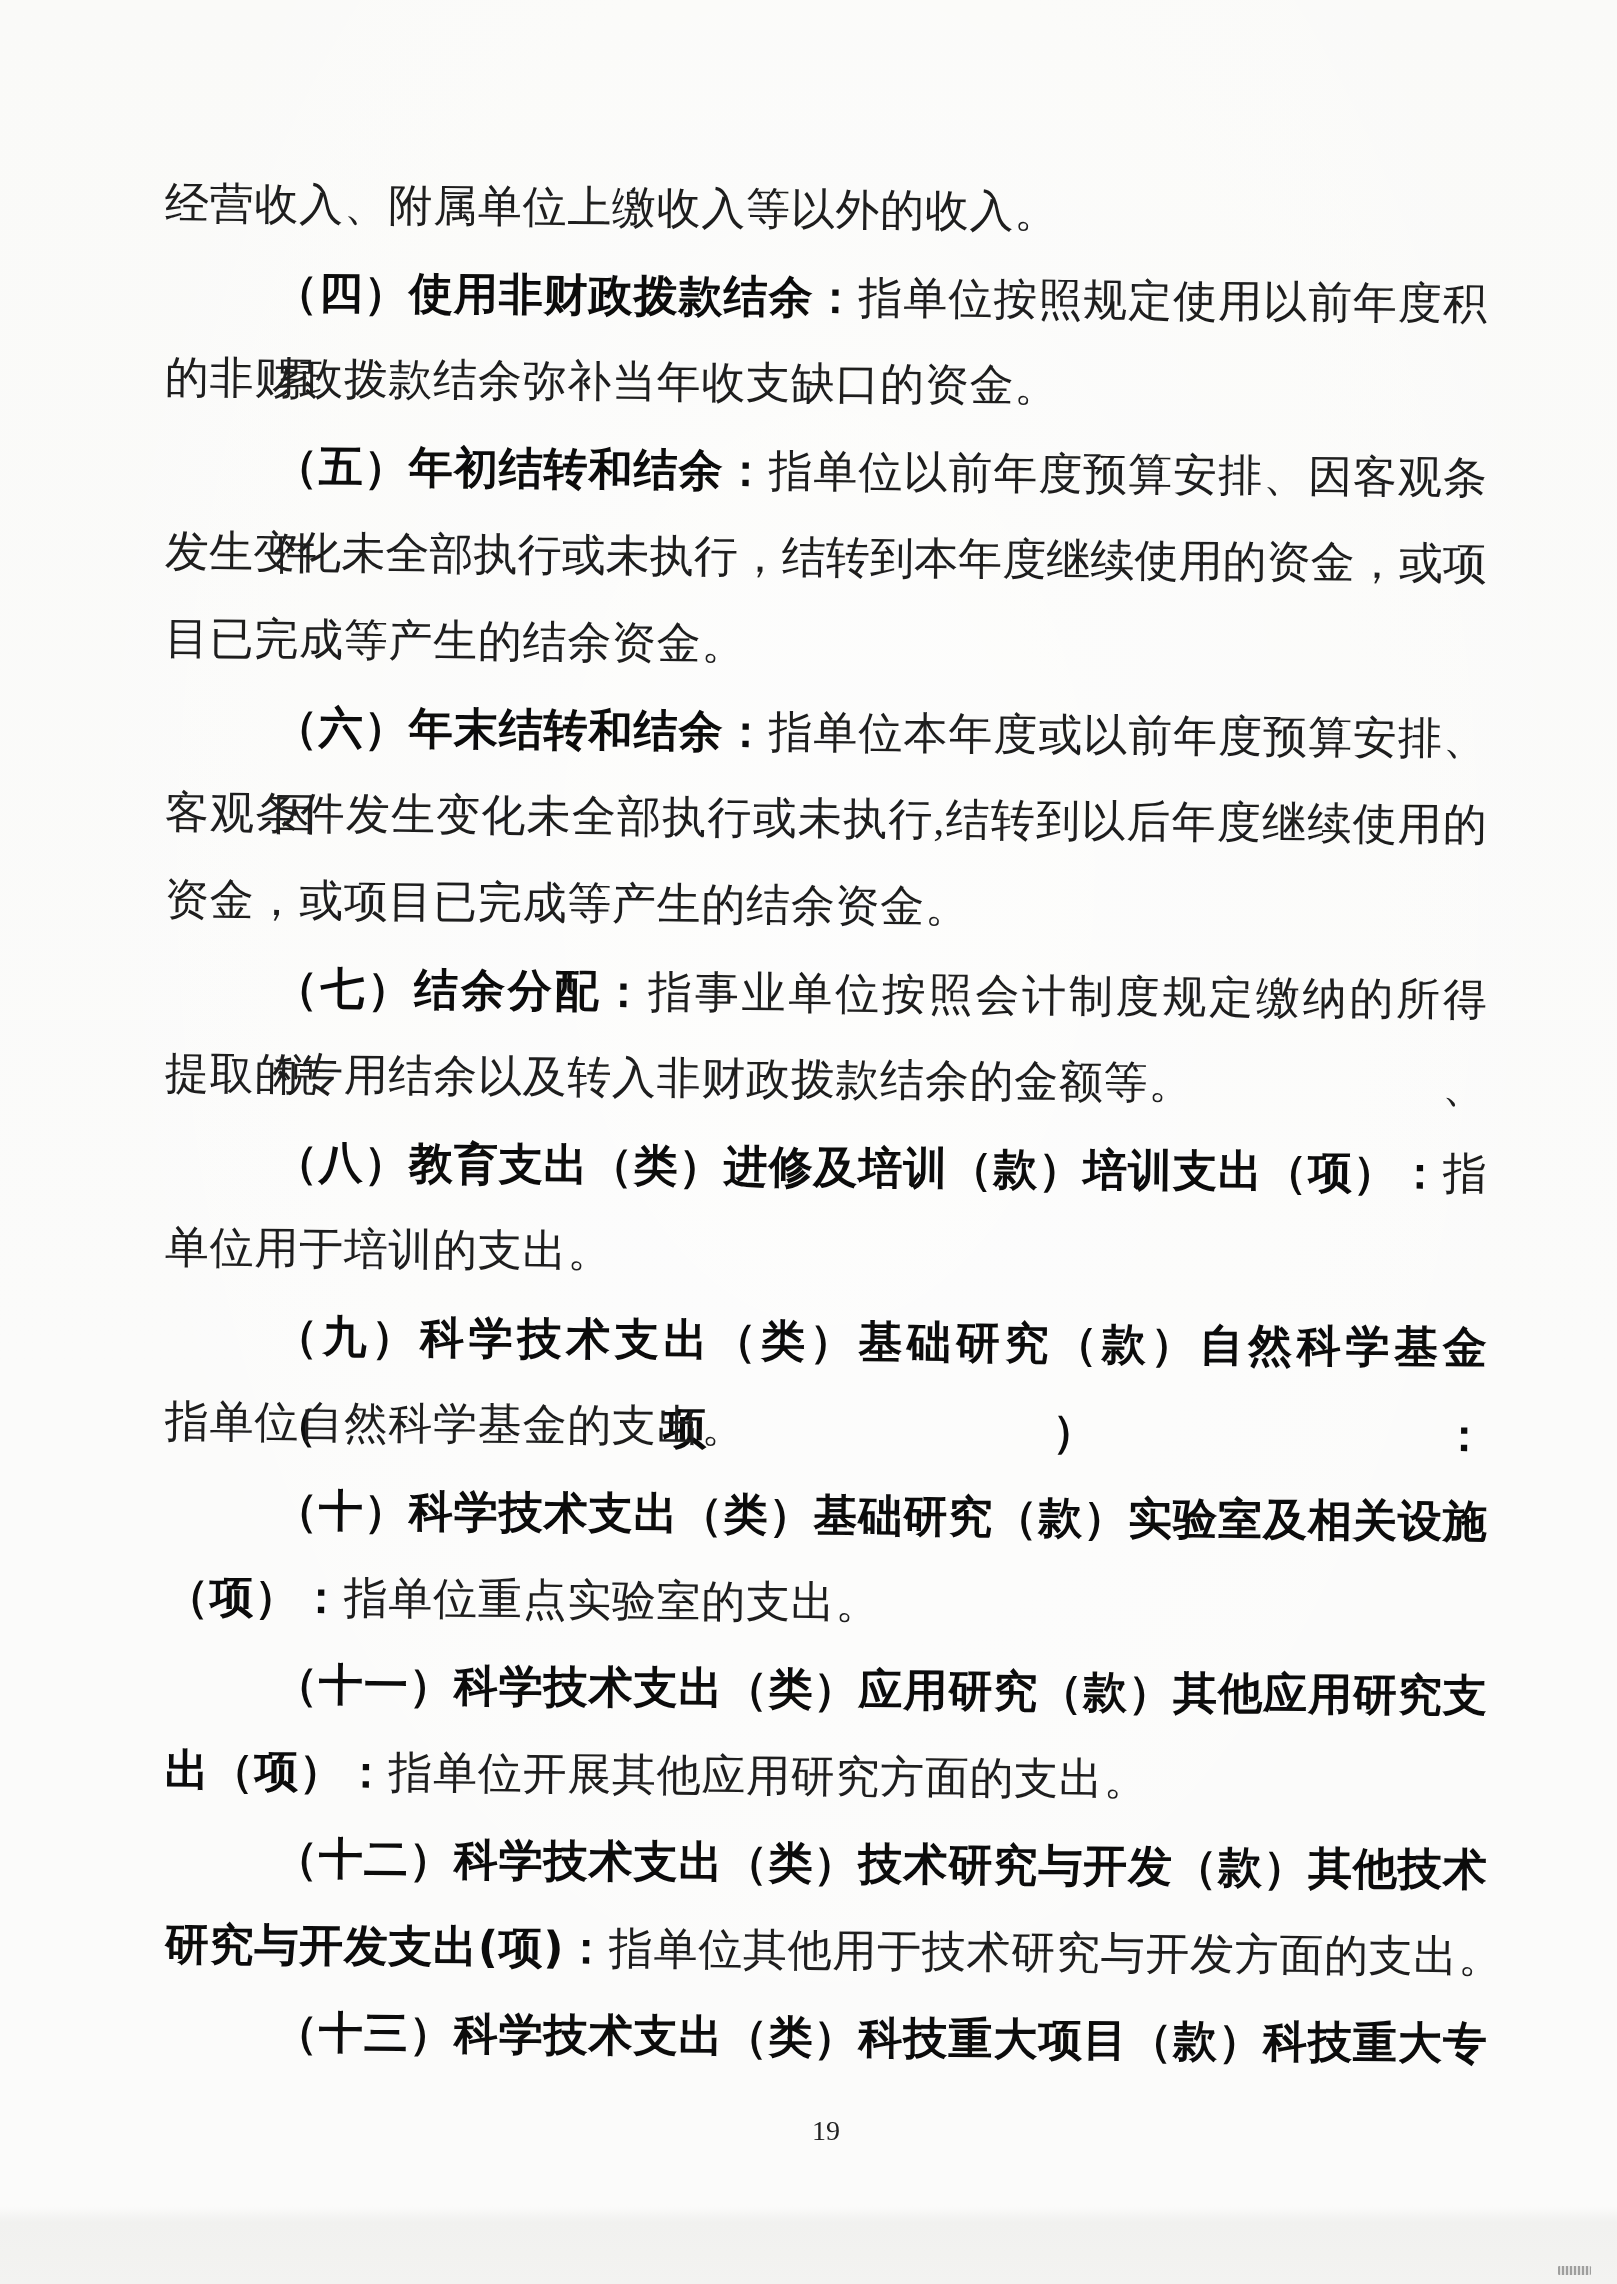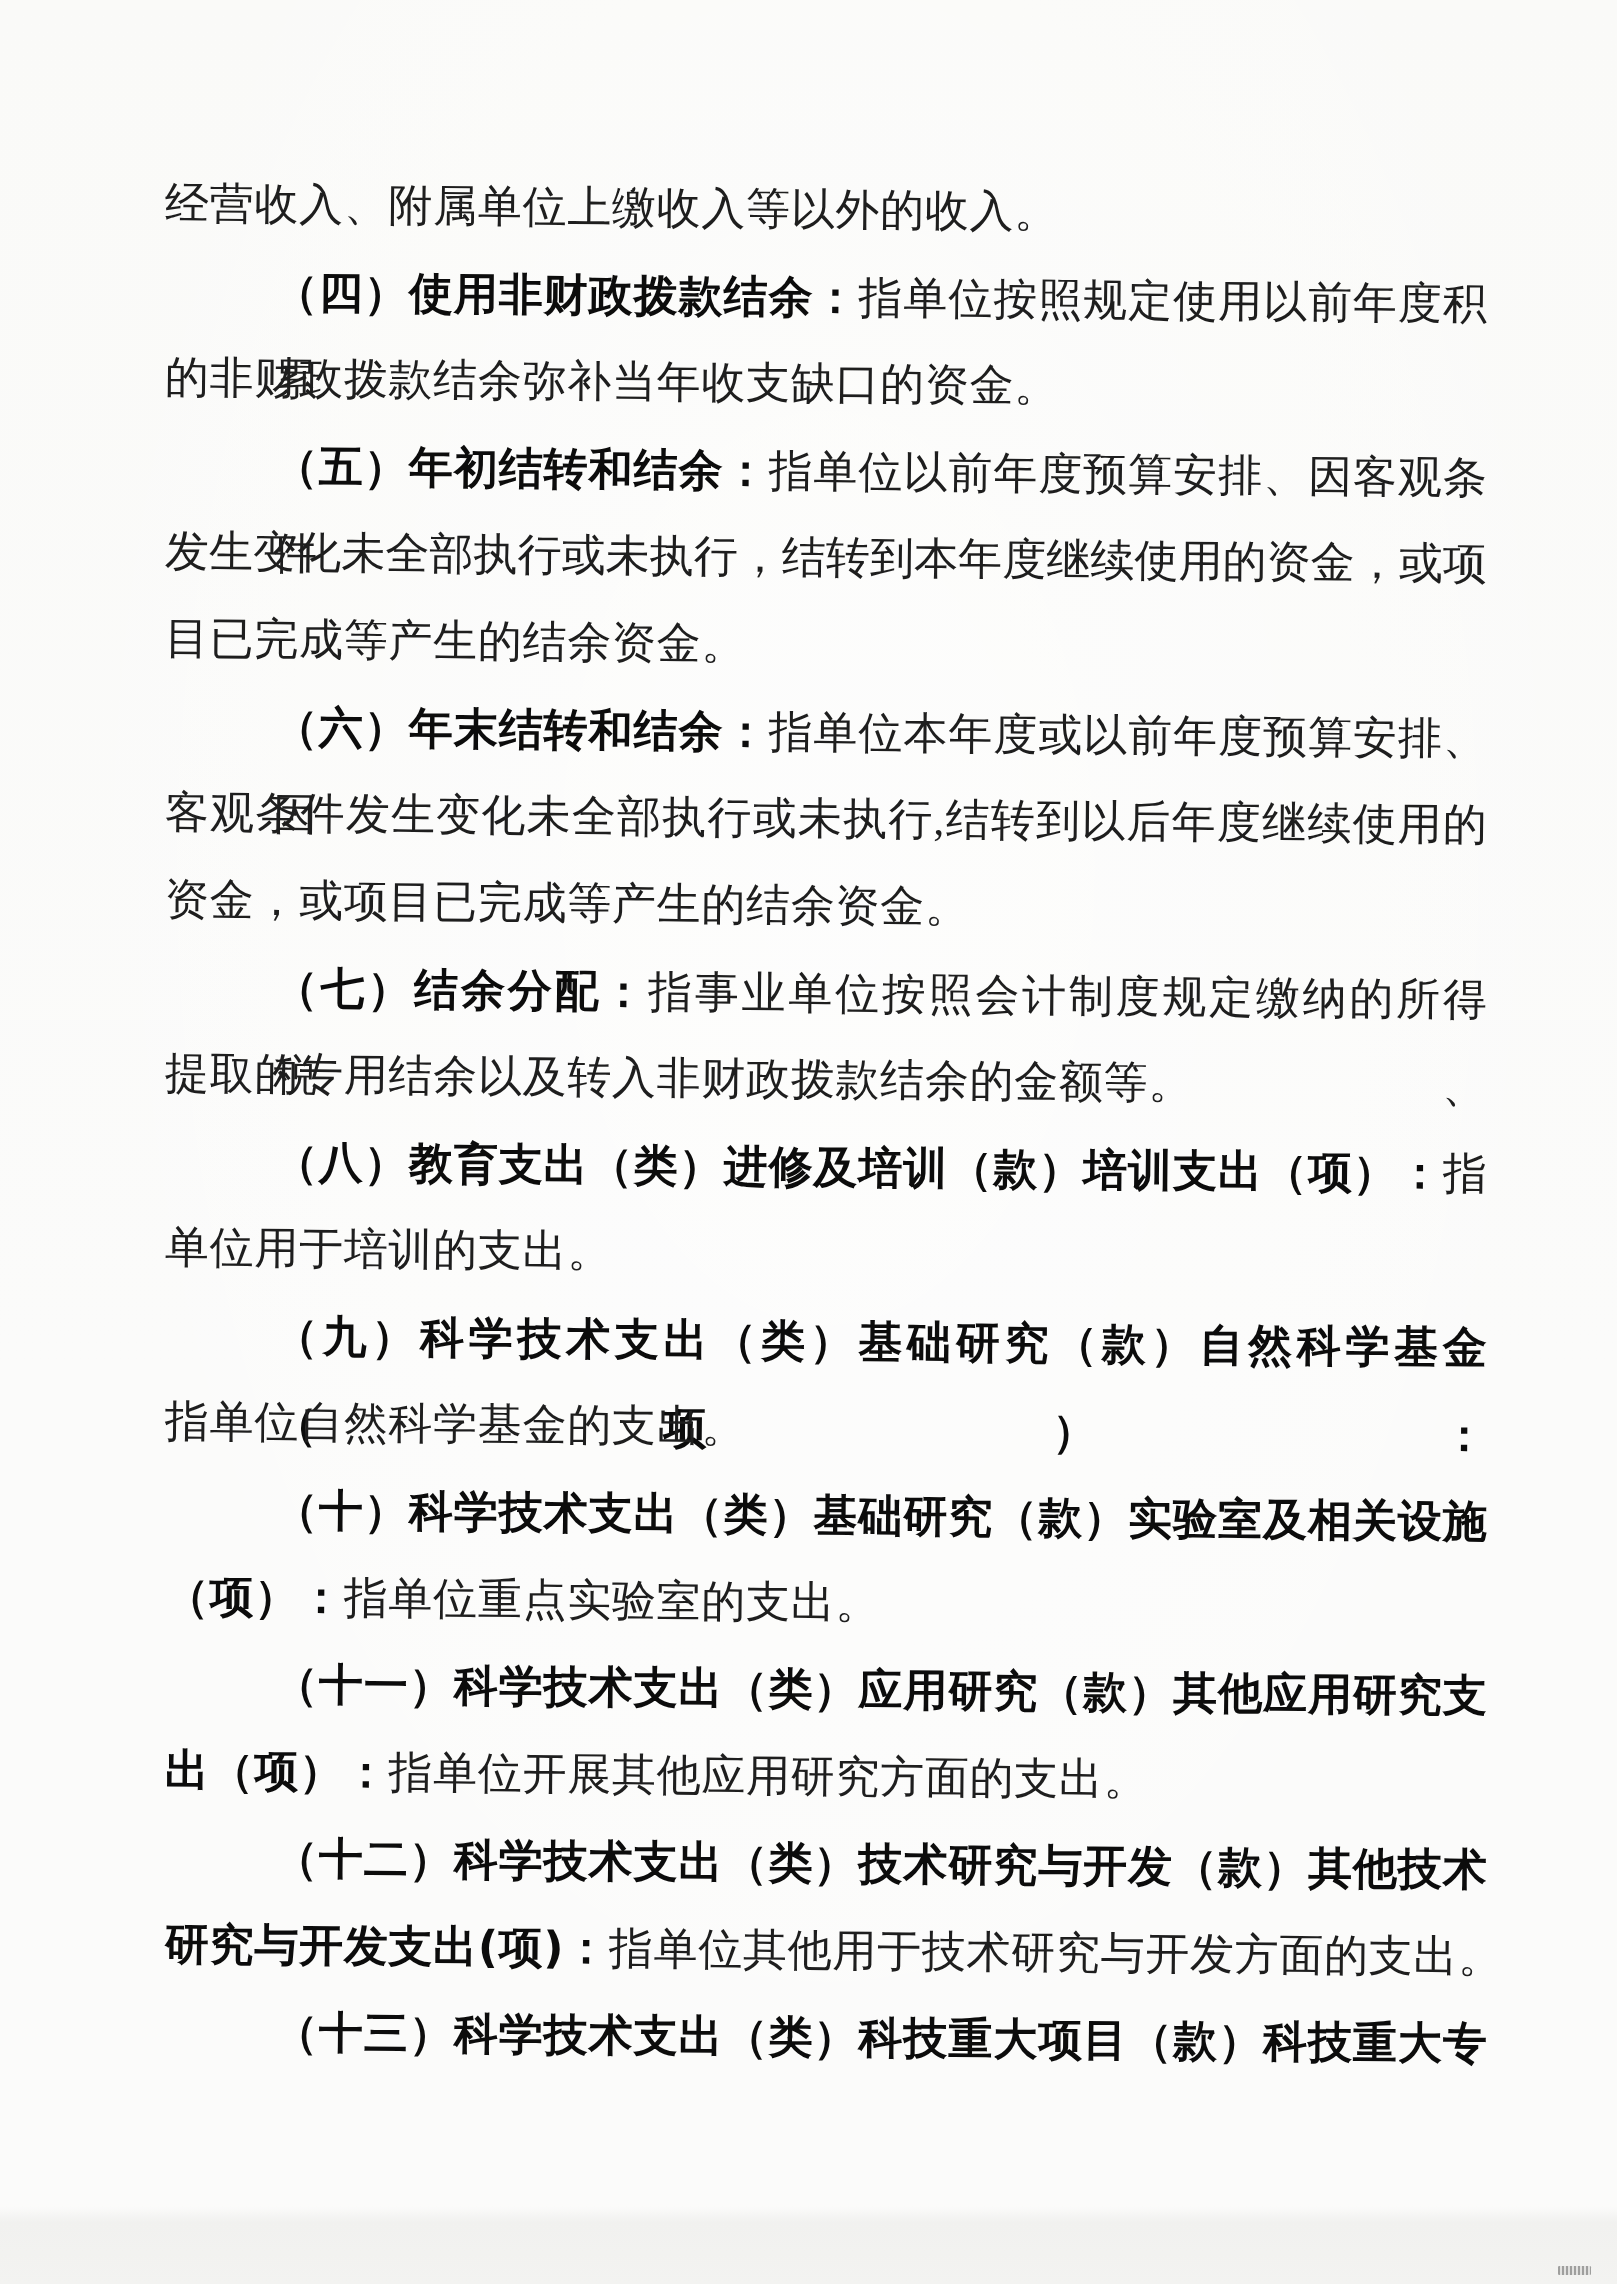--- a/index.html
+++ b/index.html
@@ -90,15 +90,16 @@
       <div class="line indent fill"><span class="seg b">（九）科学技术支出（类）基础研究（款）自然科学基金（项）：</span></div>
       <div class="line"><span class="seg">指单位自然科学基金的支出。</span></div>
       <div class="line indent fill"><span class="seg b">（十）科学技术支出（类）基础研究（款）实验室及相关设施</span></div>
       <div class="line"><span class="seg b">（项）：</span><span class="seg">指单位重点实验室的支出。</span></div>
       <div class="line indent fill"><span class="seg b">（十一）科学技术支出（类）应用研究（款）其他应用研究支</span></div>
       <div class="line"><span class="seg b">出（项）：</span><span class="seg">指单位开展其他应用研究方面的支出。</span></div>
       <div class="line indent fill"><span class="seg b">（十二）科学技术支出（类）技术研究与开发（款）其他技术</span></div>
       <div class="line"><span class="seg b">研究与开发支出(项)：</span><span class="seg">指单位其他用于技术研究与开发方面的支出。</span></div>
       <div class="line indent fill"><span class="seg b">（十三）科学技术支出（类）科技重大项目（款）科技重大专</span></div>
     </div>
+  <div class="page-number">19</div>
   <div class="smudge"></div>
 </div>
 
 
 </body></html>

